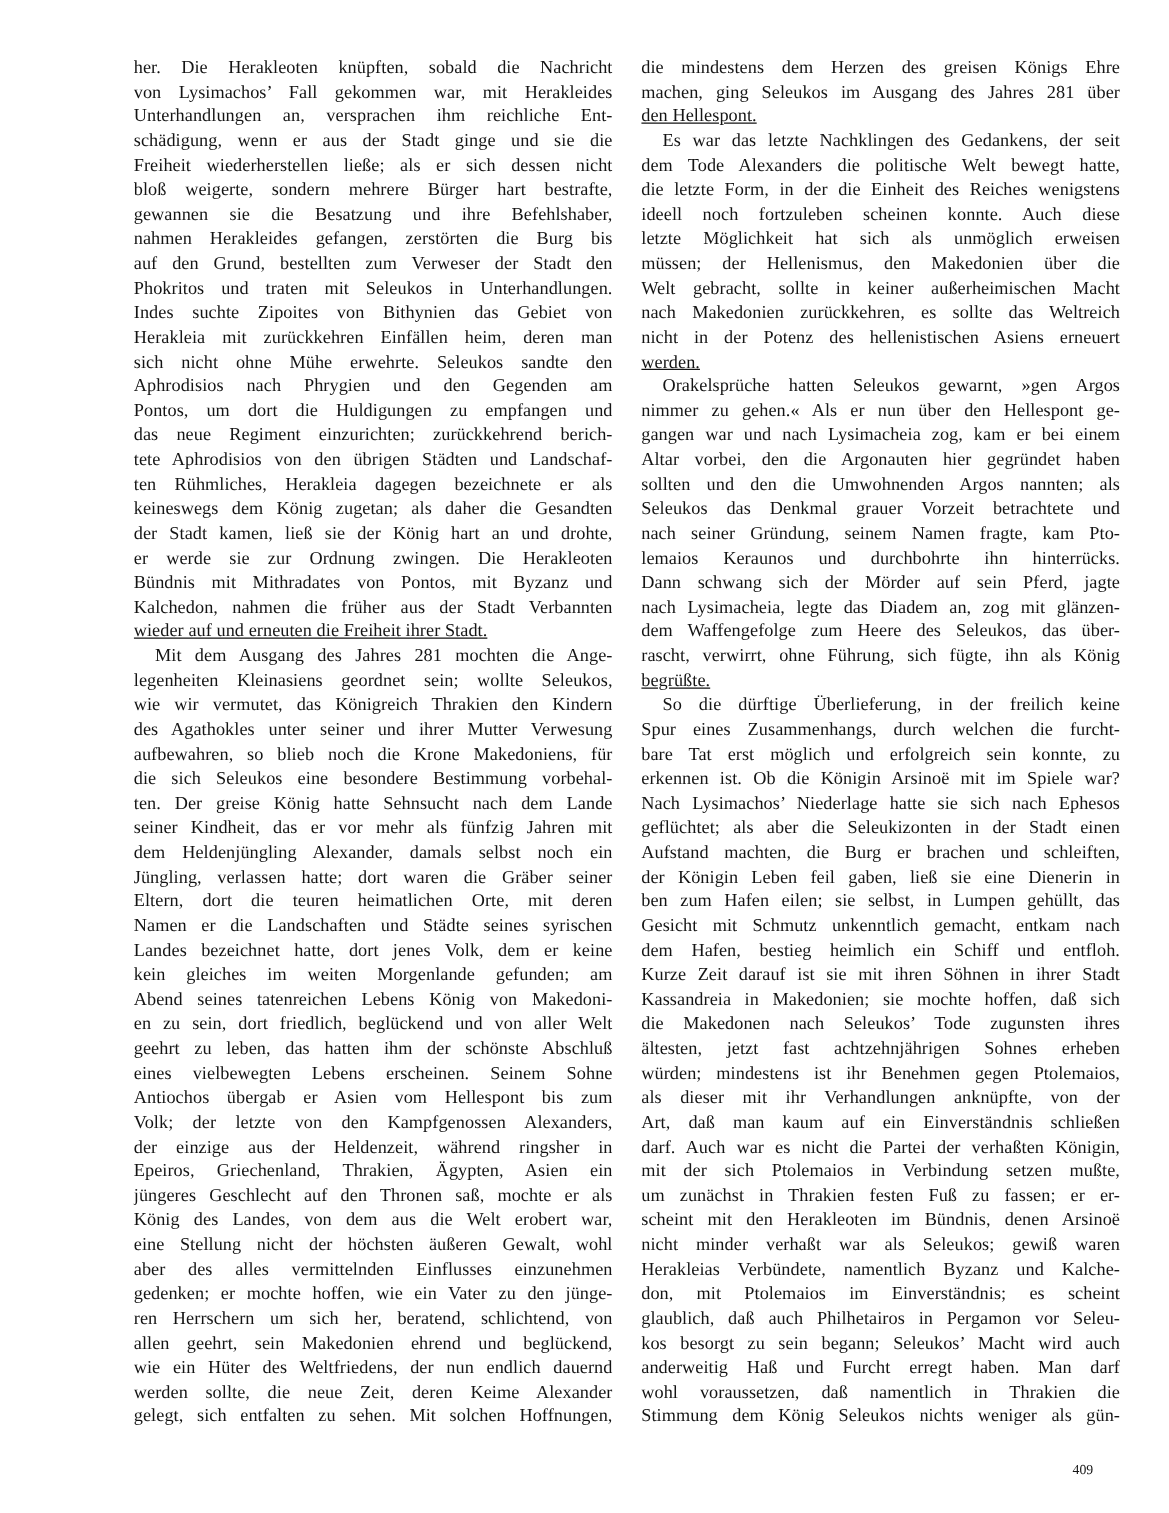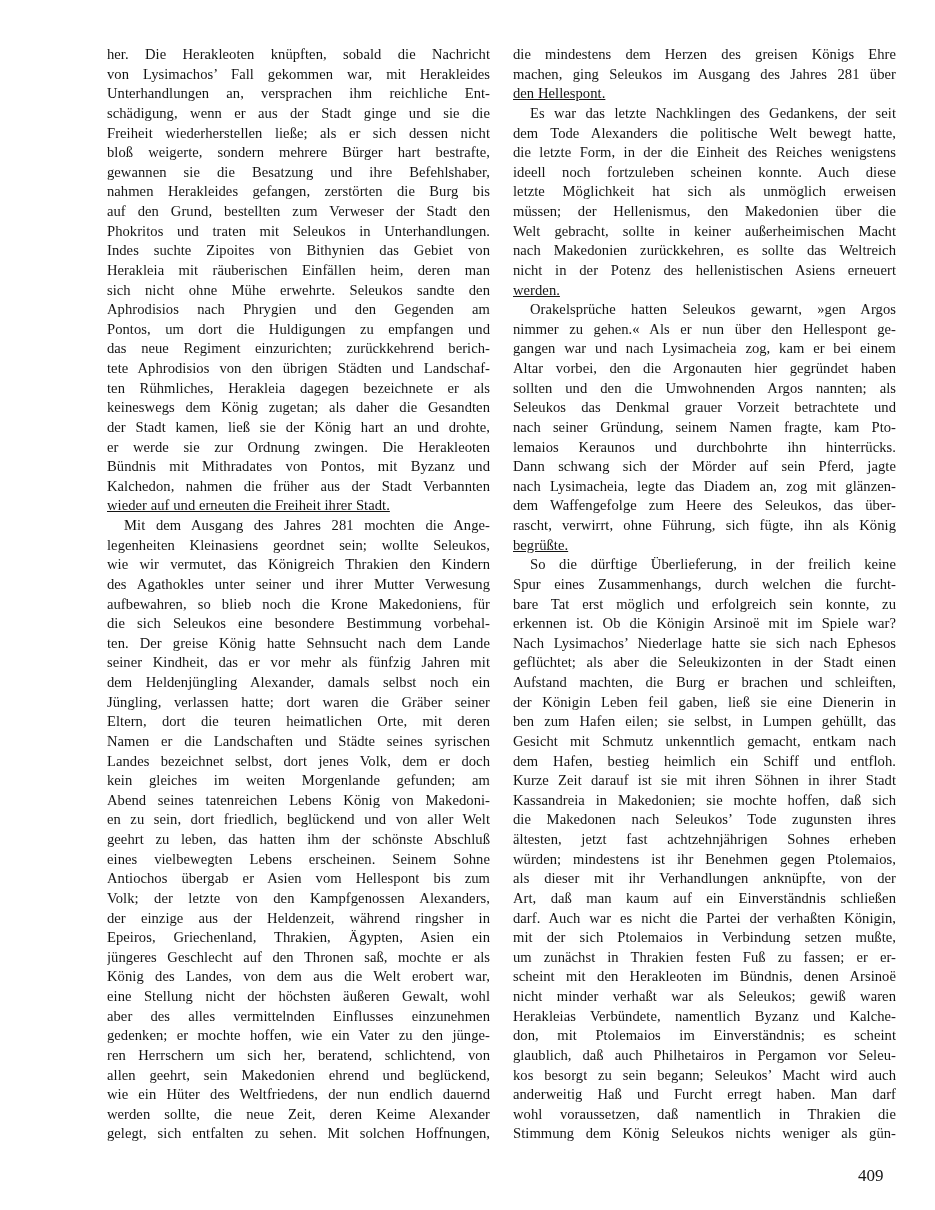--- a/index.html
+++ b/index.html
@@ -44,21 +44,21 @@
     text-align-last: left;
     text-decoration: underline;
   }
   .para.indent .line:first-child {
     text-indent: 17px;
   }
   .page-number {
     position: absolute;
     left: 858px;
     top: 1168px;
-    font-size: 17px;
+    font-size: 11px;
     line-height: 16px;
     color: #141414;
   }
 </style>
 </head>
 <body>
 
 <div class="page">
   <div class="text-columns">
     <div class="column">
@@ -67,21 +67,21 @@
           <div class="line">von Lysimachos’ Fall gekommen war, mit Herakleides</div>
           <div class="line">Unterhandlungen an, versprachen ihm reichliche Ent-</div>
           <div class="line">schädigung, wenn er aus der Stadt ginge und sie die</div>
           <div class="line">Freiheit wiederherstellen ließe; als er sich dessen nicht</div>
           <div class="line">bloß weigerte, sondern mehrere Bürger hart bestrafte,</div>
           <div class="line">gewannen sie die Besatzung und ihre Befehlshaber,</div>
           <div class="line">nahmen Herakleides gefangen, zerstörten die Burg bis</div>
           <div class="line">auf den Grund, bestellten zum Verweser der Stadt den</div>
           <div class="line">Phokritos und traten mit Seleukos in Unterhandlungen.</div>
           <div class="line">Indes suchte Zipoites von Bithynien das Gebiet von</div>
-          <div class="line">Herakleia mit räuberischen Einfällen heim, deren man</div>
+          <div class="line">Herakleia mit zurückkehren Einfällen heim, deren man</div>
           <div class="line">sich nicht ohne Mühe erwehrte. Seleukos sandte den</div>
           <div class="line">Aphrodisios nach Phrygien und den Gegenden am</div>
           <div class="line">Pontos, um dort die Huldigungen zu empfangen und</div>
           <div class="line">das neue Regiment einzurichten; zurückkehrend berich-</div>
           <div class="line">tete Aphrodisios von den übrigen Städten und Landschaf-</div>
           <div class="line">ten Rühmliches, Herakleia dagegen bezeichnete er als</div>
           <div class="line">keineswegs dem König zugetan; als daher die Gesandten</div>
           <div class="line">der Stadt kamen, ließ sie der König hart an und drohte,</div>
           <div class="line">er werde sie zur Ordnung zwingen. Die Herakleoten</div>
           <div class="line">Bündnis mit Mithradates von Pontos, mit Byzanz und</div>
@@ -94,21 +94,21 @@
           <div class="line">wie wir vermutet, das Königreich Thrakien den Kindern</div>
           <div class="line">des Agathokles unter seiner und ihrer Mutter Verwesung</div>
           <div class="line">aufbewahren, so blieb noch die Krone Makedoniens, für</div>
           <div class="line">die sich Seleukos eine besondere Bestimmung vorbehal-</div>
           <div class="line">ten. Der greise König hatte Sehnsucht nach dem Lande</div>
           <div class="line">seiner Kindheit, das er vor mehr als fünfzig Jahren mit</div>
           <div class="line">dem Heldenjüngling Alexander, damals selbst noch ein</div>
           <div class="line">Jüngling, verlassen hatte; dort waren die Gräber seiner</div>
           <div class="line">Eltern, dort die teuren heimatlichen Orte, mit deren</div>
           <div class="line">Namen er die Landschaften und Städte seines syrischen</div>
-          <div class="line">Landes bezeichnet selbst, dort jenes Volk, dem er doch</div>
+          <div class="line">Landes bezeichnet hatte, dort jenes Volk, dem er keine</div>
           <div class="line">kein gleiches im weiten Morgenlande gefunden; am</div>
           <div class="line">Abend seines tatenreichen Lebens König von Makedoni-</div>
           <div class="line">en zu sein, dort friedlich, beglückend und von aller Welt</div>
           <div class="line">geehrt zu leben, das hatten ihm der schönste Abschluß</div>
           <div class="line">eines vielbewegten Lebens erscheinen. Seinem Sohne</div>
           <div class="line">Antiochos übergab er Asien vom Hellespont bis zum</div>
           <div class="line">Volk; der letzte von den Kampfgenossen Alexanders,</div>
           <div class="line">der einzige aus der Heldenzeit, während ringsher in</div>
           <div class="line">Epeiros, Griechenland, Thrakien, Ägypten, Asien ein</div>
           <div class="line">jüngeres Geschlecht auf den Thronen saß, mochte er als</div>

